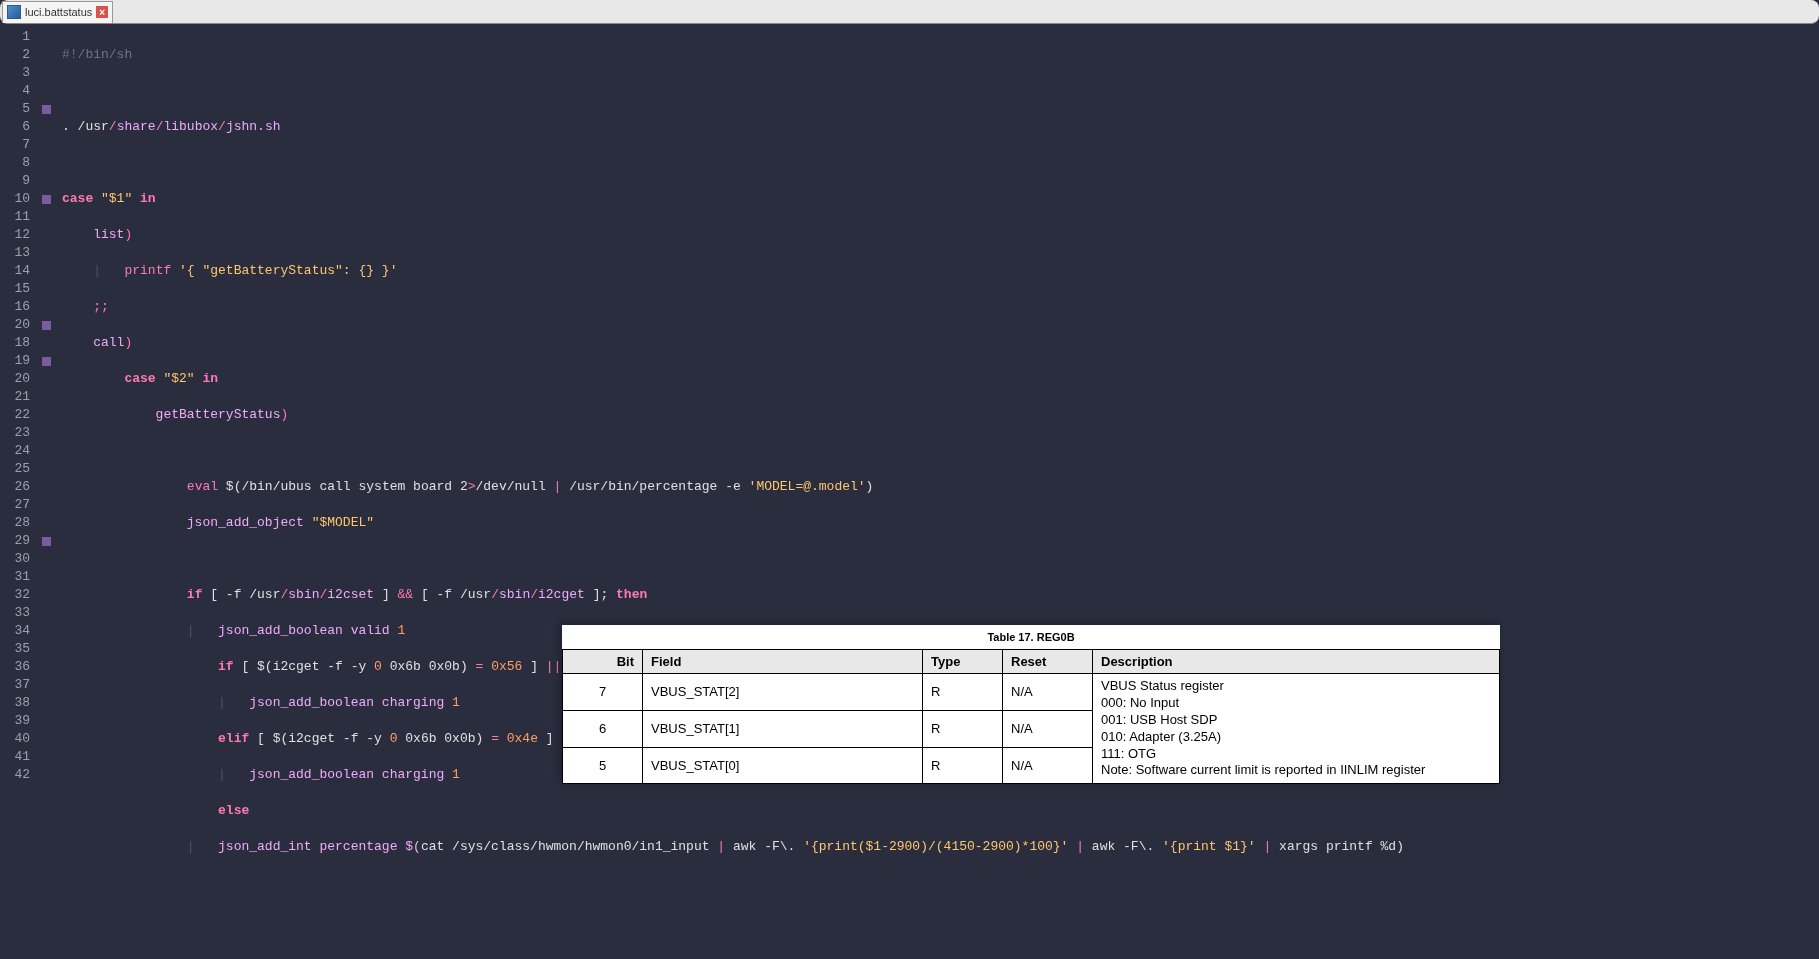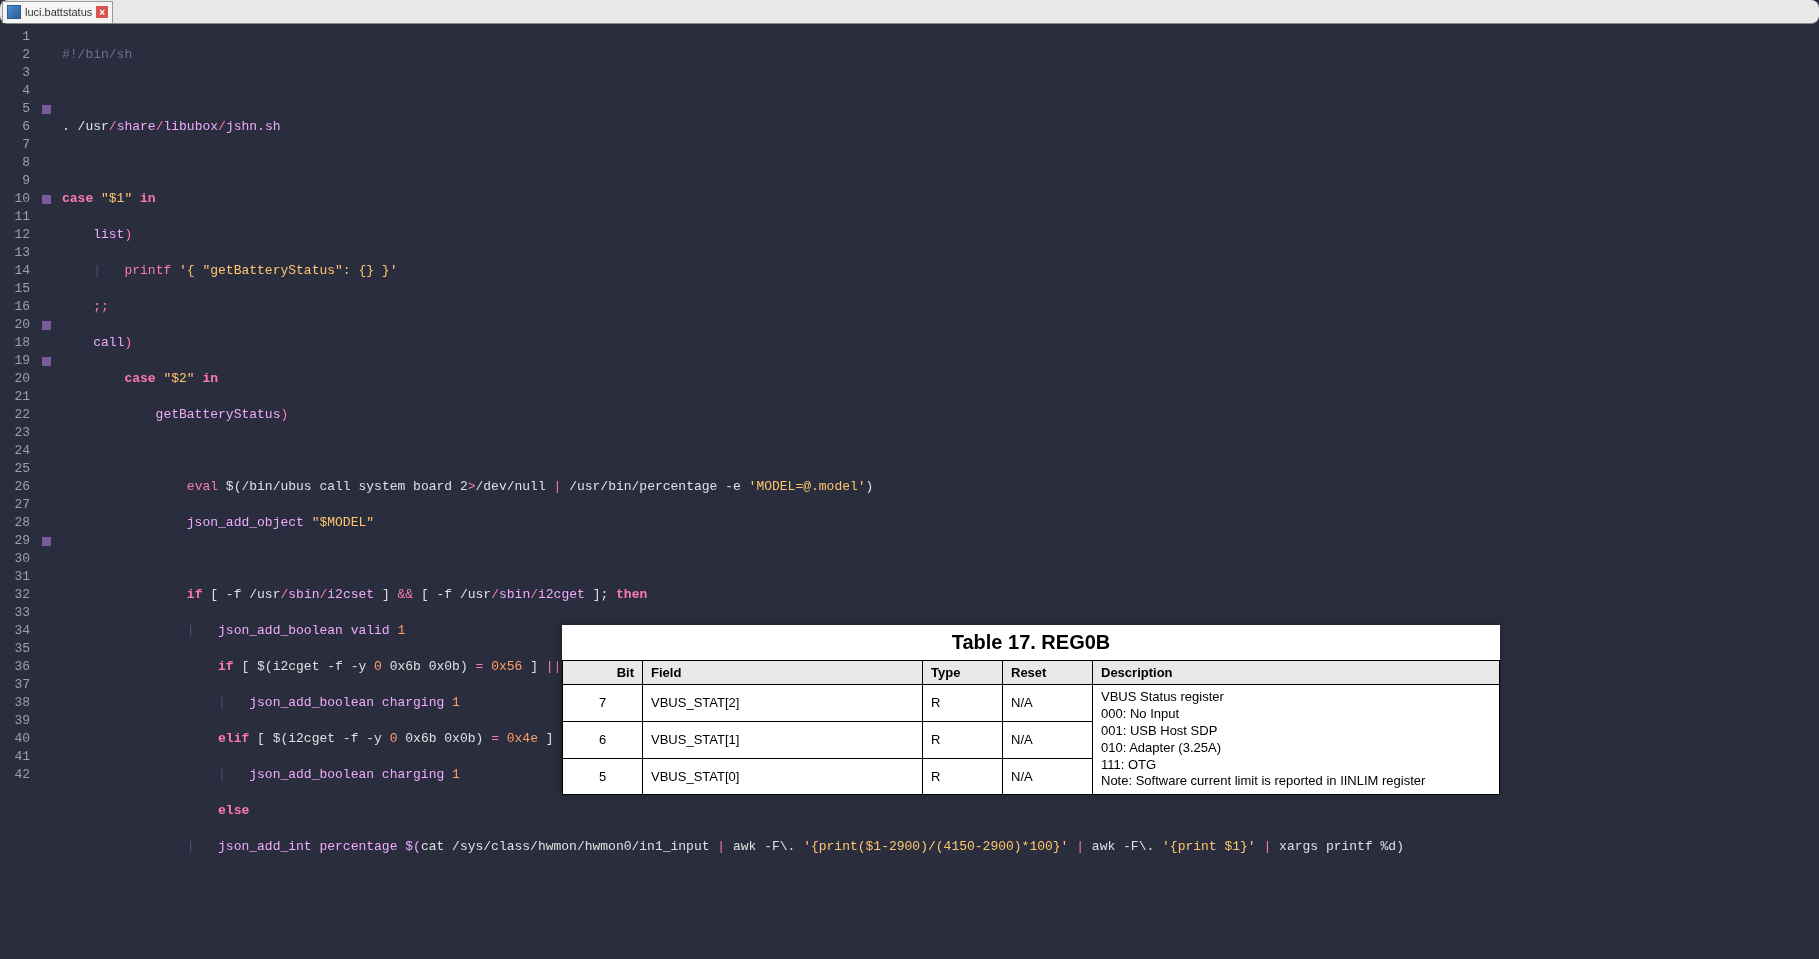--- a/index.html
+++ b/index.html
@@ -111,21 +111,21 @@
   top: 625px;
   background: white;
   color: black;
   font-family: Arial, sans-serif;
   width: 938px;
   box-shadow: -2px -2px 8px rgba(0,0,0,0.3);
 }
 .overlay-title {
   text-align: center;
   font-weight: bold;
-  font-size: 20px;
+  font-size: 11px;
   padding: 6px 8px;
 }
 .reg-table {
   border-collapse: collapse;
   width: 100%;
   font-size: 13px;
 }
 .reg-table th {
   background: #e8e8e8;
   border: 1px solid black;

